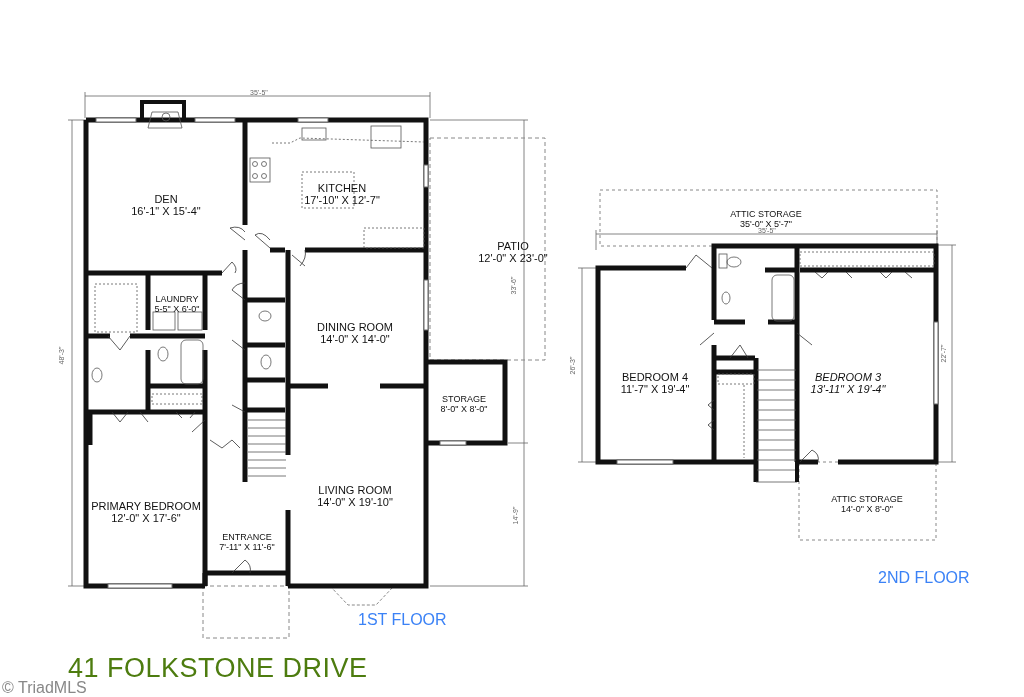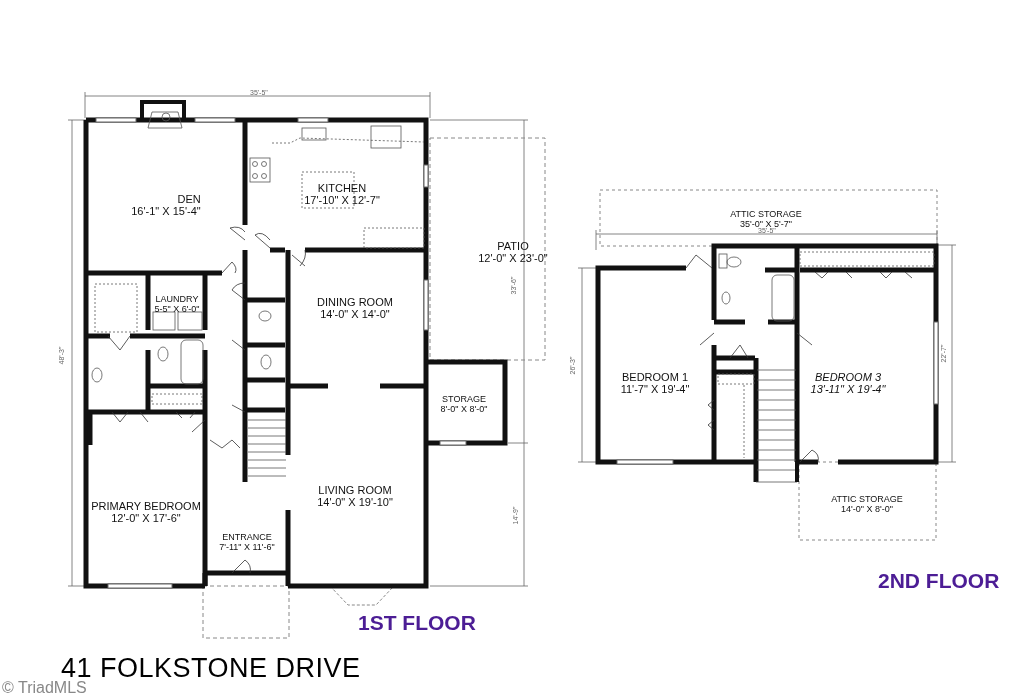--- a/index.html
+++ b/index.html
@@ -2,22 +2,22 @@
 <html><head>
 <meta charset="utf-8">
 <style>
   html,body{margin:0;padding:0;background:#fff;}
   body{width:1024px;height:697px;position:relative;overflow:hidden;font-family:"Liberation Sans",sans-serif;color:#111;}
   svg{position:absolute;left:0;top:0;}
   .lbl{position:absolute;text-align:center;font-size:11px;line-height:12px;color:#111;white-space:nowrap;transform:translateX(-50%);}
   .lbl.sm{font-size:9px;line-height:10px;}
   .dim{position:absolute;font-size:7px;color:#666;white-space:nowrap;}
   .dim.v{transform:rotate(-90deg);transform-origin:center;}
-  .floor-label{position:absolute;font-size:21px;color:#4c1d95;font-weight:bold;}
-  .title{position:absolute;left:61px;top:653px;font-size:27px;color:#000000;letter-spacing:0.5px;}
+  .floor-label{position:absolute;font-size:16px;color:#3b82f6;}
+  .title{position:absolute;left:68px;top:653px;font-size:27px;color:#4d7c0f;letter-spacing:0.5px;}
   .credit{position:absolute;left:2px;top:679px;font-size:16px;color:#888;}
 </style>
 </head>
 <body>
 
 <svg width="1024" height="697" viewBox="0 0 1024 697">
   <g>
 
     <g stroke="#666" stroke-width="0.8" fill="none">
       <line x1="85" y1="96" x2="430" y2="96"></line>
@@ -211,37 +211,37 @@
 </svg>
 
 <div class="dim" style="left:250px;top:89px;">35'-5"</div>
 <div class="dim v" style="left:53px;top:352px;">48'-3"</div>
 <div class="dim v" style="left:505px;top:282px;">33'-6"</div>
 <div class="dim v" style="left:507px;top:512px;">14'-9"</div>
 <div class="dim" style="left:758px;top:227px;">35'-5"</div>
 <div class="dim v" style="left:564px;top:362px;">26'-3"</div>
 <div class="dim v" style="left:935px;top:350px;">22'-7"</div>
 
-<div class="lbl" style="left:166px;top:193px;text-align:right;">
+<div class="lbl" style="left:166px;top:193px;">
   <div>DEN</div>
   <div>16'-1" X 15'-4"</div>
 </div>
 <div class="lbl" style="left:342px;top:182px;">
   <div>KITCHEN</div>
   <div>17'-10" X 12'-7"</div>
 </div>
 <div class="lbl" style="left:489px;top:240px;margin-left:24px;">
   <div>PATIO</div>
   <div>12'-0" X 23'-0"</div>
 </div>
 <div class="lbl sm" style="left:177px;top:294px;">
   <div>LAUNDRY</div>
   <div>5-5" X 6'-0"</div>
 </div>
-<div class="lbl" style="left:355px;top:296px;">
+<div class="lbl" style="left:355px;top:321px;">
   <div>DINING ROOM</div>
   <div>14'-0" X 14'-0"</div>
 </div>
 <div class="lbl sm" style="left:464px;top:394px;">
   <div>STORAGE</div>
   <div>8'-0" X 8'-0"</div>
 </div>
 <div class="lbl" style="left:146px;top:500px;">
   <div>PRIMARY BEDROOM</div>
   <div>12'-0" X 17'-6"</div>
@@ -253,21 +253,21 @@
 <div class="lbl" style="left:355px;top:484px;">
   <div>LIVING ROOM</div>
   <div>14'-0" X 19'-10"</div>
 </div>
 
 <div class="lbl sm" style="left:766px;top:209px;">
   <div>ATTIC STORAGE</div>
   <div>35'-0" X 5'-7"</div>
 </div>
 <div class="lbl" style="left:655px;top:371px;">
-  <div>BEDROOM 1</div>
+  <div>BEDROOM 4</div>
   <div>11'-7" X 19'-4"</div>
 </div>
 <div class="lbl" style="left:848px;top:371px;font-style:italic;">
   <div>BEDROOM 3</div>
   <div>13'-11" X 19'-4"</div>
 </div>
 <div class="lbl sm" style="left:867px;top:494px;">
   <div>ATTIC STORAGE</div>
   <div>14'-0" X 8'-0"</div>
 </div>

